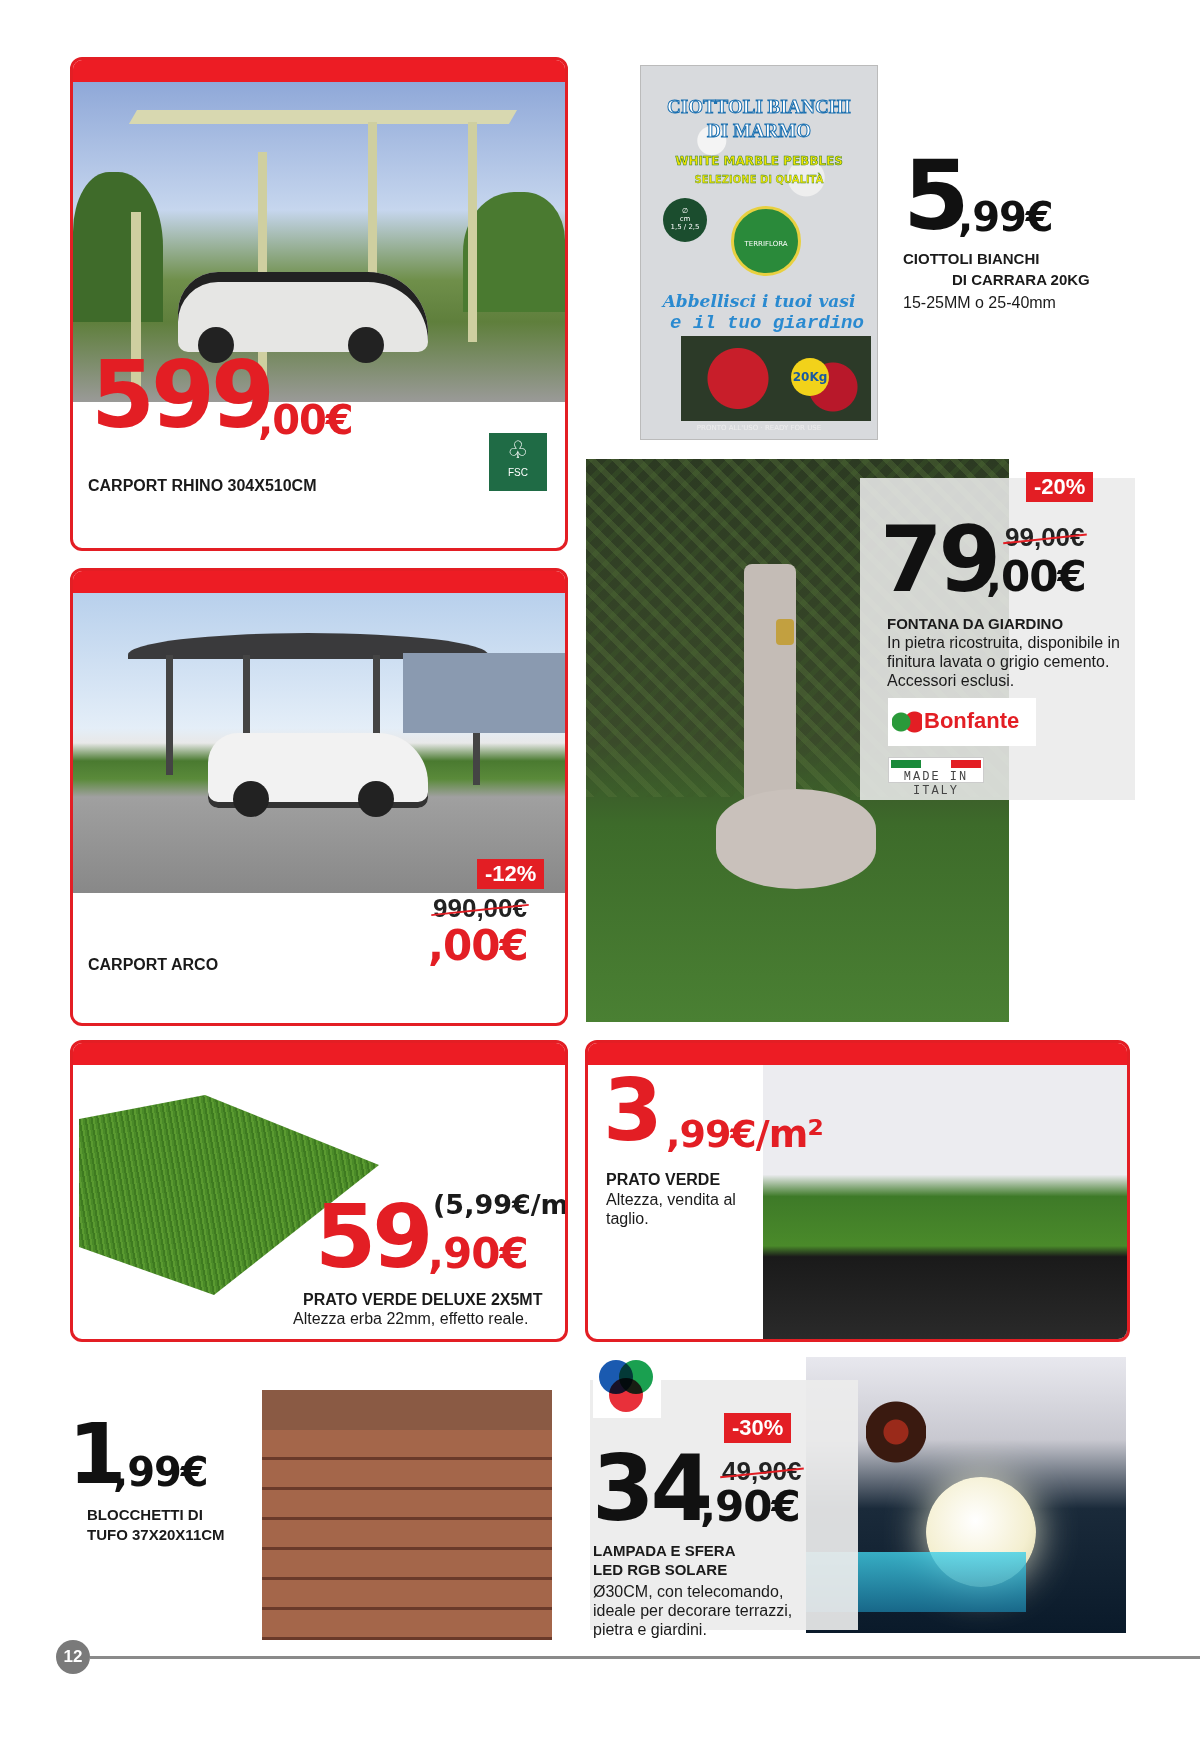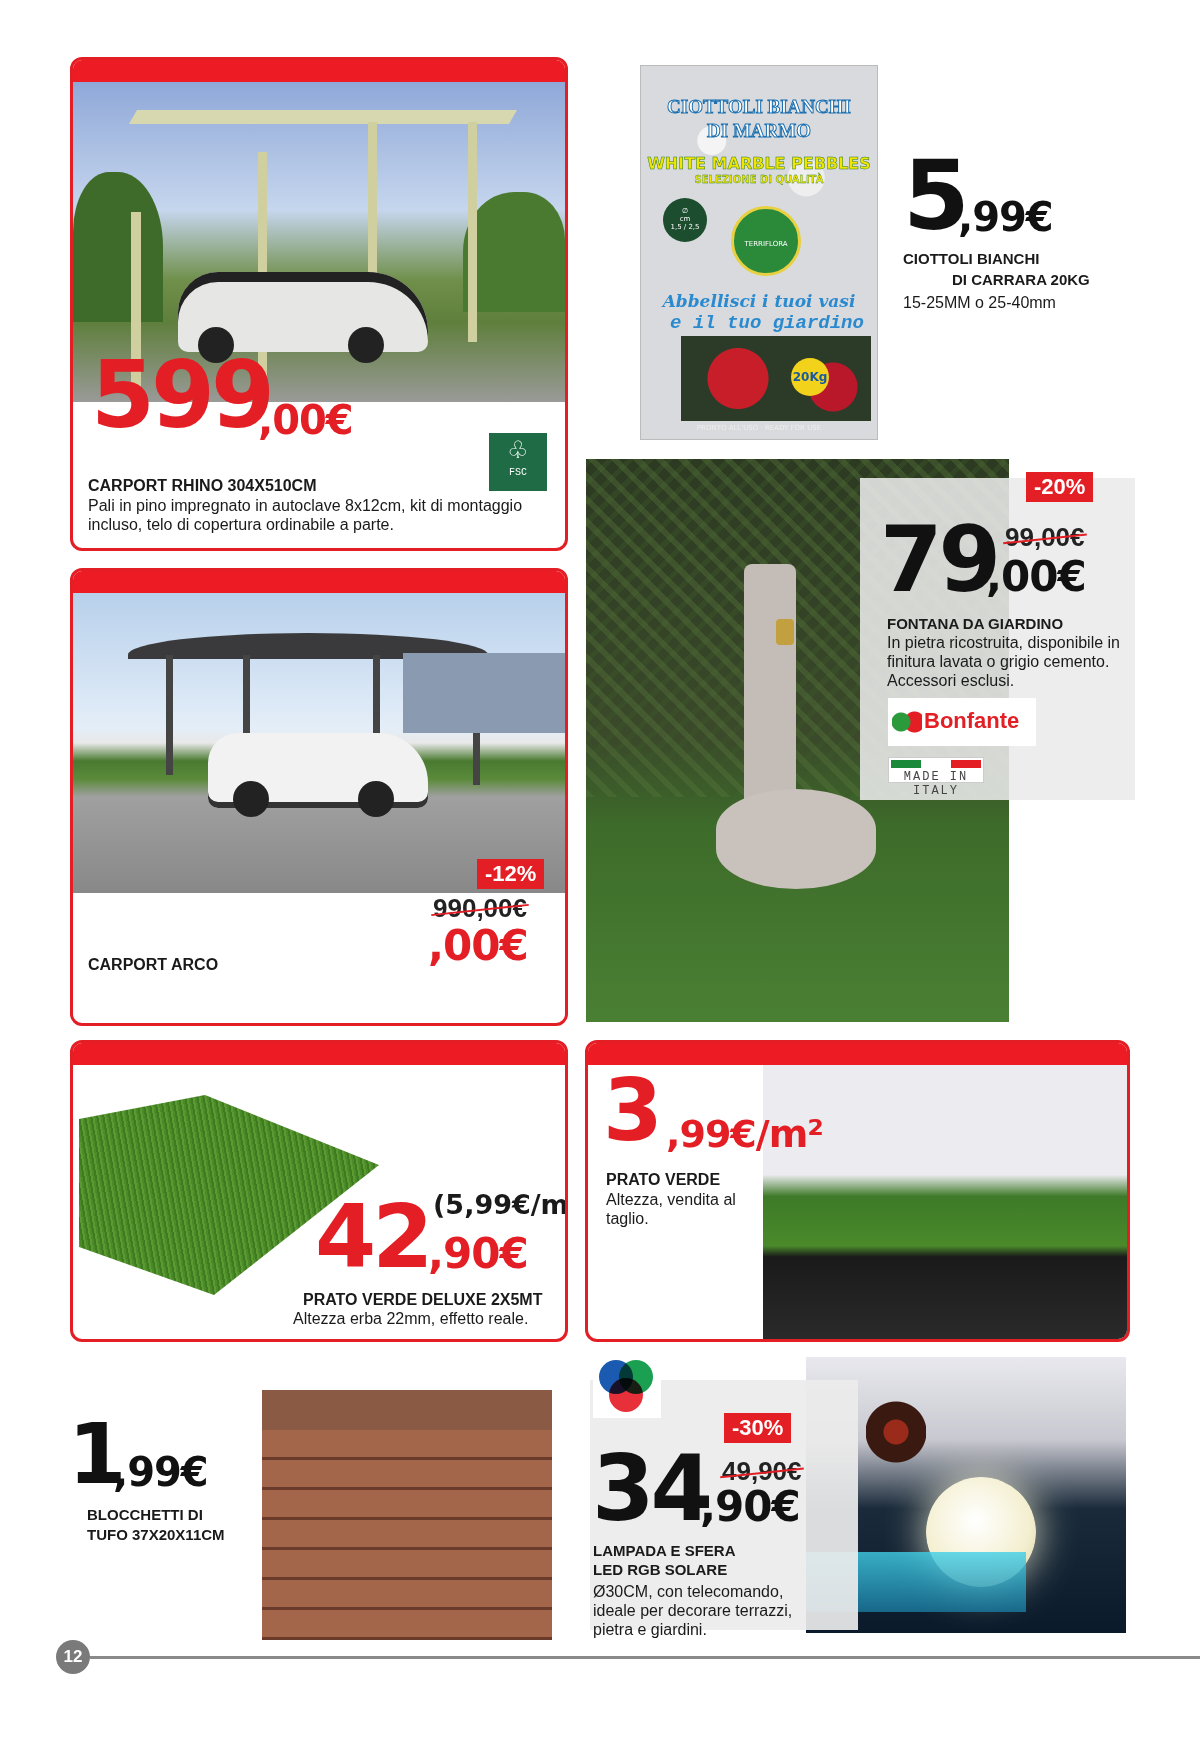--- a/index.html
+++ b/index.html
@@ -31,30 +31,29 @@
     <div class="abs" style="left:295px;top:40px;width:9px;height:180px;background:#cfcfa0;"></div>
     <div class="abs" style="left:395px;top:40px;width:9px;height:220px;background:#cfcfa0;"></div>
     <div class="abs" style="left:105px;top:190px;width:250px;height:80px;background:#e6e6e4;border-radius:40px 60px 10px 10px;box-shadow:0 10px 0 #222 inset;"></div>
     <div class="abs" style="left:125px;top:245px;width:36px;height:36px;background:#222;border-radius:50%;"></div>
     <div class="abs" style="left:275px;top:245px;width:36px;height:36px;background:#222;border-radius:50%;"></div>
   </div>
   <div class="abs red big-int" style="left:18px;top:290px;font-size:92px;">599</div>
   <div class="abs red dec" style="left:185px;top:340px;font-size:40px;">,00€</div>
   <div class="abs" style="left:416px;top:373px;width:58px;height:58px;background:#1f6b45;color:#fff;text-align:center;">
     <span style="display:block;font-size:24px;line-height:34px;">♧</span>
-    <span style="display:block;font-size:10px;font-family:Liberation Mono, monospace;">FSC</span>
+    <span style="display:block;font-size:10px;font-family:Liberation Sans, sans-serif;">FSC</span>
   </div>
   <div class="abs title" style="left:15px;top:416px;font-size:16px;">CARPORT RHINO 304X510CM</div>
-  <div class="abs desc" style="left:15px;top:436px;width:440px;">Pali in pino impregnato in autoclave 8x12cm, kit di montaggio incluso, telo di copertura ordinabile a parte.</div>
 </div>
 
 <div class="img" style="left:640px;top:65px;width:238px;height:375px;background:radial-gradient(circle at 30% 20%,#f4f4f4 0 14px,transparent 15px),radial-gradient(circle at 70% 30%,#eee 0 18px,transparent 19px),#d8dadd;border:1px solid #bbb;">
   <div class="abs" style="left:0;width:100%;top:30px;text-align:center;font-weight:bold;font-size:19px;color:#fff;-webkit-text-stroke:1px #1a6fb0;font-family:'Liberation Serif',serif;">CIOTTOLI BIANCHI</div>
   <div class="abs" style="left:0;width:100%;top:54px;text-align:center;font-weight:bold;font-size:19px;color:#fff;-webkit-text-stroke:1px #1a6fb0;font-family:'Liberation Serif',serif;">DI MARMO</div>
-  <div class="abs" style="left:0;width:100%;top:88px;text-align:center;font-weight:bold;font-size:16px;color:#f2e600;-webkit-text-stroke:0.5px #2a7a2a;">WHITE MARBLE PEBBLES</div>
+  <div class="abs" style="left:0;width:100%;top:88px;text-align:center;font-weight:bold;font-size:12px;color:#f2e600;-webkit-text-stroke:0.5px #2a7a2a;">WHITE MARBLE PEBBLES</div>
   <div class="abs" style="left:0;width:100%;top:108px;text-align:center;font-weight:bold;font-size:10px;color:#f2e600;-webkit-text-stroke:0.3px #2a7a2a;">SELEZIONE DI QUALITÀ</div>
   <div class="abs" style="left:22px;top:132px;width:44px;height:44px;border-radius:50%;background:#1b4d2e;color:#fff;text-align:center;font-size:7px;padding-top:9px;">
     <div>∅</div>
       <div>cm</div>
       <div>1,5 / 2,5</div>
   </div>
   <div class="abs" style="left:90px;top:140px;width:70px;height:70px;border-radius:50%;background:#2a8a3a;border:3px solid #e8d040;color:#fff;font-size:7px;text-align:center;line-height:70px;">TERRIFLORA</div>
   <div class="abs" style="left:0;width:100%;top:225px;text-align:center;font-style:italic;font-weight:bold;font-size:17px;color:#2a8ad0;font-family:'DejaVu Serif',serif;">Abbellisci i tuoi vasi</div>
   <div class="abs" style="left:8px;width:100%;top:246px;text-align:center;font-style:italic;font-weight:bold;font-size:19px;color:#2a8ad0;font-family:Liberation Mono, monospace;">e il tuo giardino</div>
   <div class="abs" style="left:40px;top:270px;width:190px;height:85px;background:radial-gradient(circle at 30% 50%,#c81e2a 0 30px,transparent 31px),radial-gradient(circle at 80% 60%,#b8182a 0 24px,transparent 25px),#2c3a28;"></div>
@@ -109,21 +108,21 @@
   </div>
   <div class="badge" style="left:404px;top:288px;">-12%</div>
   <div class="strike" style="left:360px;top:322px;">990,00€</div>
   <div class="abs red dec" style="left:355px;top:354px;font-size:42px;">,00€</div>
   <div class="abs title" style="left:15px;top:384px;font-size:16px;">CARPORT ARCO</div>
 </div>
 
 <div class="card" style="left:70px;top:1040px;width:498px;height:302px;">
   <div class="card-top"></div>
   <div class="abs" style="left:6px;top:52px;width:300px;height:200px;background:repeating-linear-gradient(80deg,#3e7a20 0 2px,#5a9a30 2px 4px,#4a8a28 4px 6px);clip-path:polygon(0 12%,42% 0,100% 35%,45% 100%,0 76%);"></div>
-  <div class="abs red big-int" style="left:242px;top:150px;font-size:88px;">42</div>
+  <div class="abs red big-int" style="left:242px;top:150px;font-size:88px;">59</div>
   <div class="abs dec" style="left:360px;top:148px;font-size:27px;color:#1a1a1a;letter-spacing:0;">(5,99€/m²)</div>
   <div class="abs red dec" style="left:355px;top:190px;font-size:42px;">,90€</div>
   <div class="abs title" style="left:230px;top:247px;font-size:16px;">PRATO VERDE DELUXE 2X5MT</div>
   <div class="abs desc" style="left:220px;top:266px;">Altezza erba 22mm, effetto reale.</div>
 </div>
 
 <div class="card" style="left:585px;top:1040px;width:545px;height:302px;">
   <div class="card-top"></div>
   <div class="img" style="left:175px;top:22px;width:364px;height:274px;background:linear-gradient(180deg,#ececf0 0%,#ececf0 40%,#3e7a28 48%,#4a8a2a 66%,#1a1a1a 70%,#2a2a2a 100%);"></div>
   <div class="abs red big-int" style="left:15px;top:24px;font-size:86px;">3</div>

